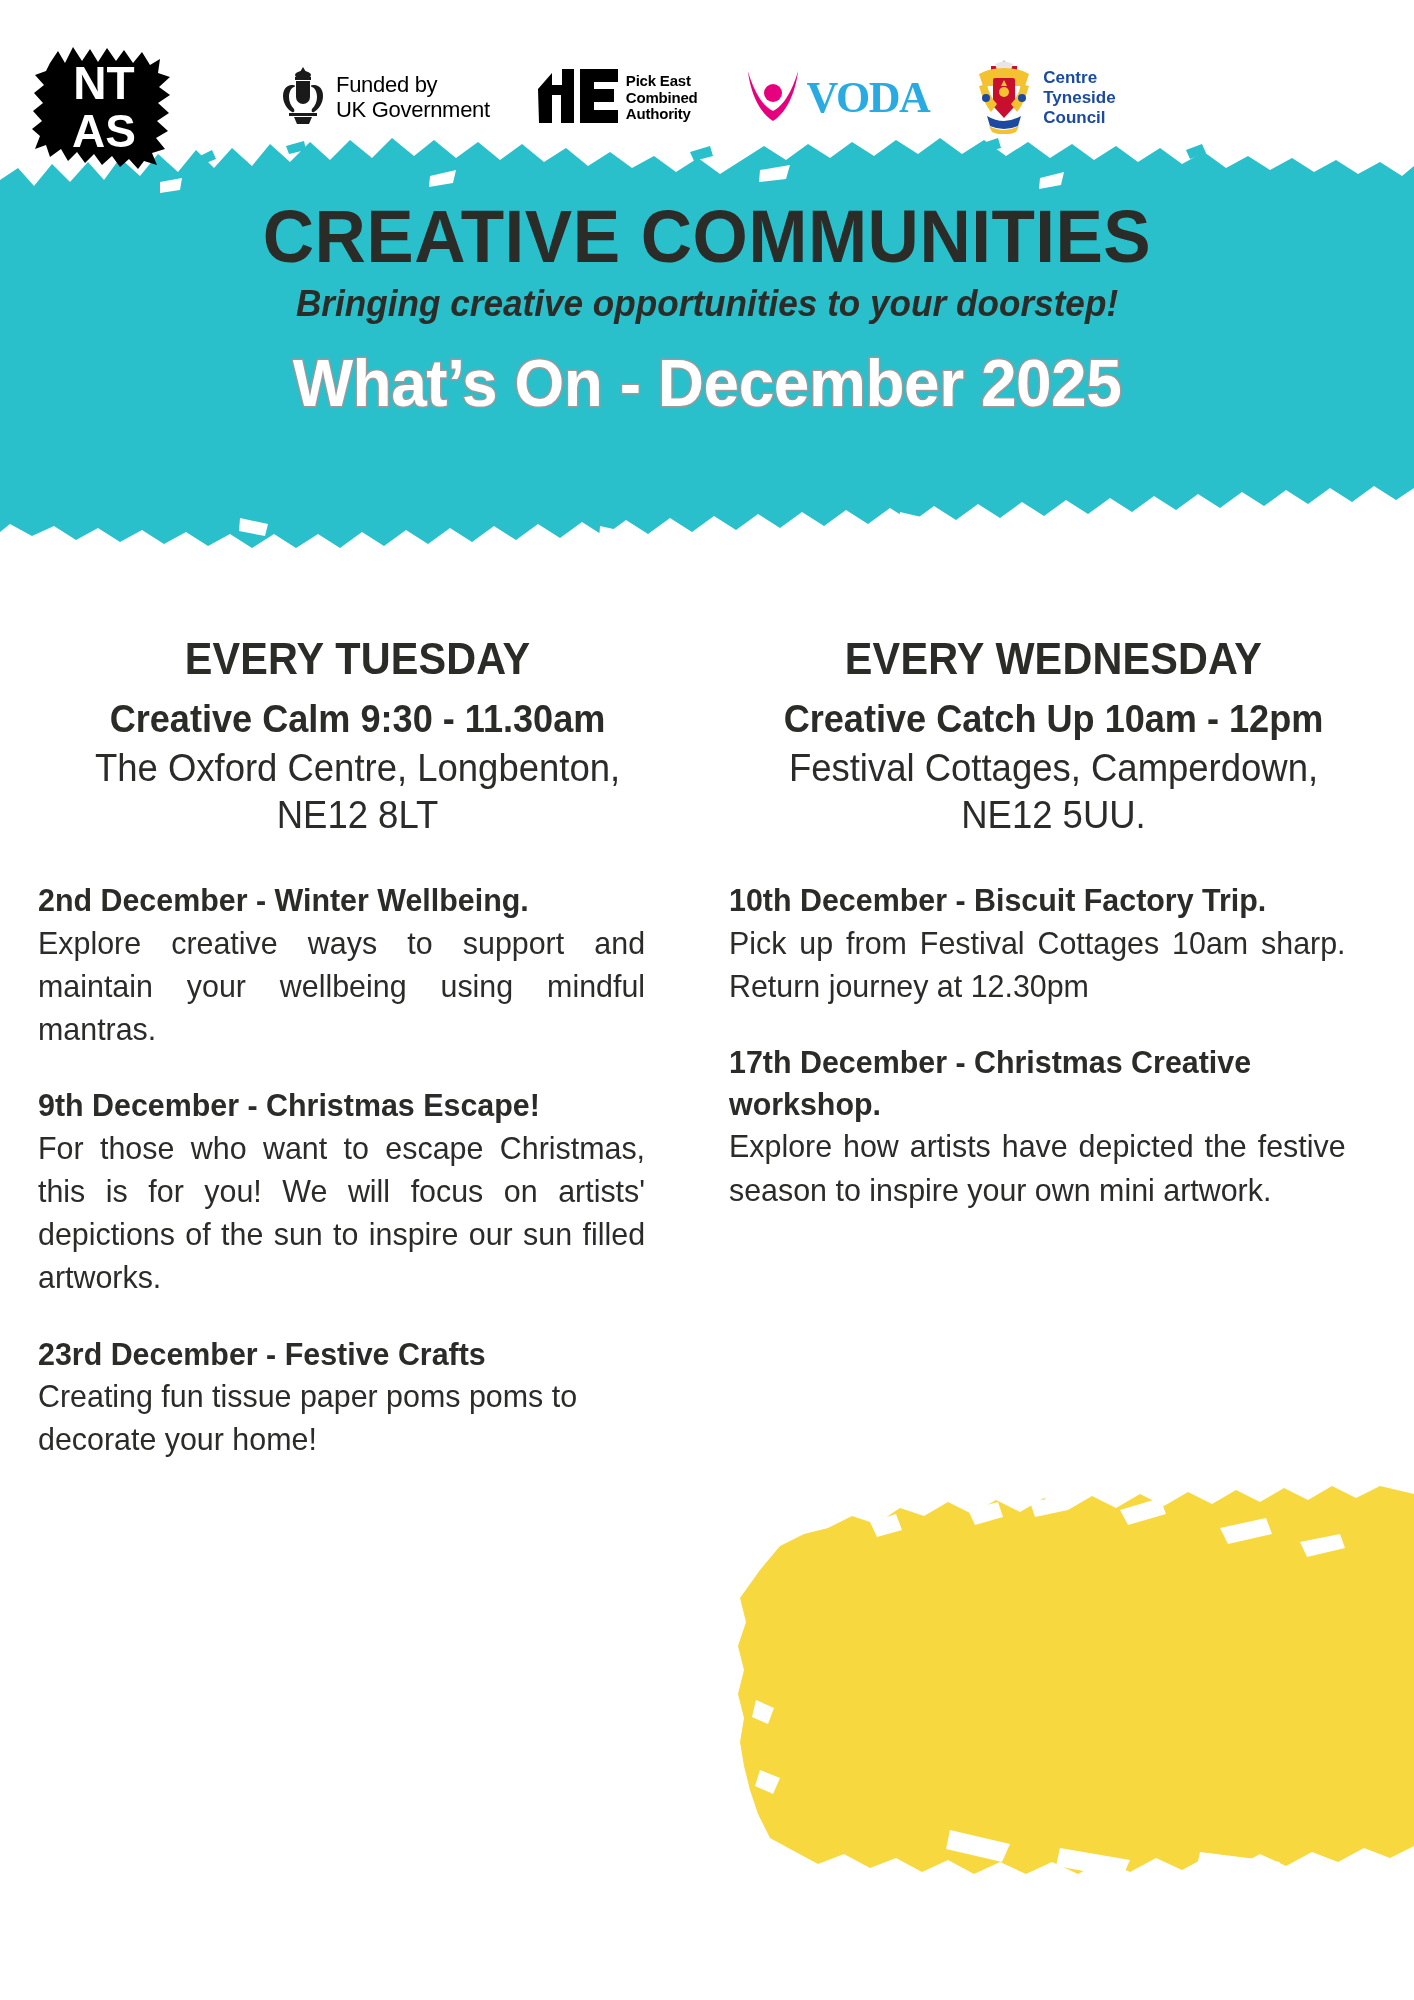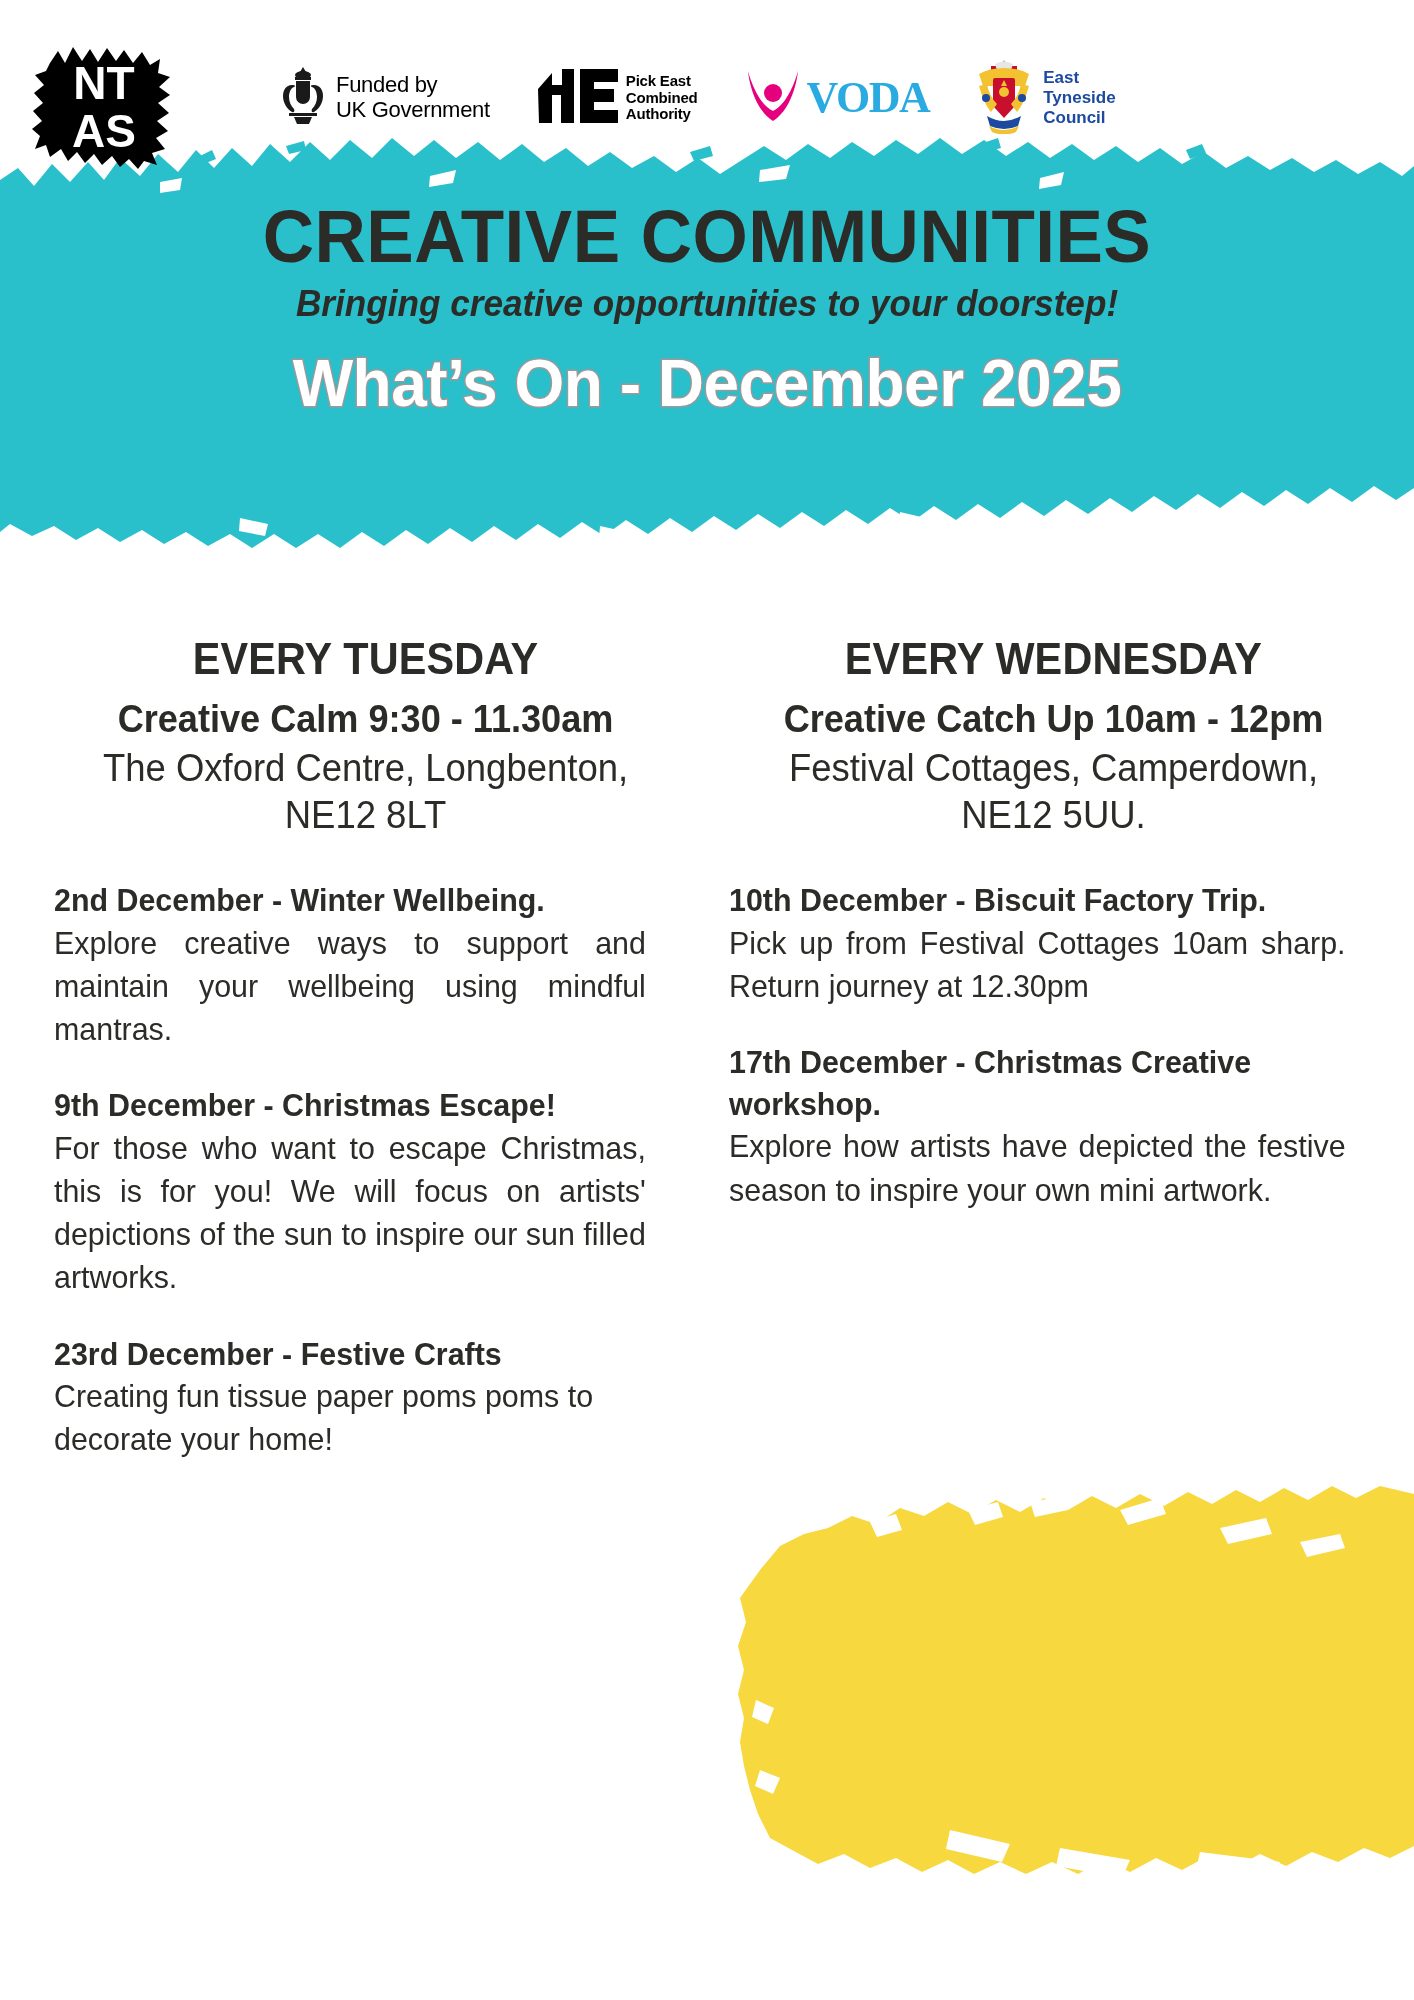--- a/index.html
+++ b/index.html
@@ -197,21 +197,21 @@
     width: 1414px;
     z-index: 20;
     display: flex;
     gap: 0;
   }
 
   .col {
     width: 707px;
     padding: 0 34px;
   }
-  .col-left  { padding-left: 54px; padding-right: 30px; }
+  .col-left  { padding-left: 38px; padding-right: 30px; }
   .col-right { padding-left: 22px; padding-right: 36px; }
 
   .day-heading {
     font-family: "Liberation Sans", sans-serif;
     font-weight: 700;
     font-size: 44px;
     color: #2b2b28;
     text-align: center;
     line-height: 1.06;
     transform: scaleX(0.94);
@@ -349,21 +349,21 @@
               <path d="M20 48 h22 l-11 12 z" fill="#C8102E"></path>
               <path d="M6 28 q5 18 12 26 l6 -8 q-8 -8 -10 -20 z" fill="#F2C230"></path>
               <path d="M56 28 q-5 18 -12 26 l-6 -8 q8 -8 10 -20 z" fill="#F2C230"></path>
               <circle cx="13" cy="40" r="4" fill="#1B4AA0"></circle>
               <circle cx="49" cy="40" r="4" fill="#1B4AA0"></circle>
               <path d="M14 58 q17 10 34 0 l-3 10 q-14 6 -28 0 z" fill="#1B4AA0"></path>
               <path d="M16 68 q15 8 30 0 l-3 6 q-12 5 -24 0 z" fill="#F2C230"></path>
             </g>
           </svg>
         </span>
-        <span class="ntc-text">East
+        <span class="ntc-text">Centre
 Tyneside
 Council</span>
       </div>
 
     </div>
   </div>
 
   <div class="banner">
     <svg class="banner-svg" viewBox="0 0 1414 420" preserveAspectRatio="none" aria-hidden="true">
       <path fill="#29BFCB" d="

